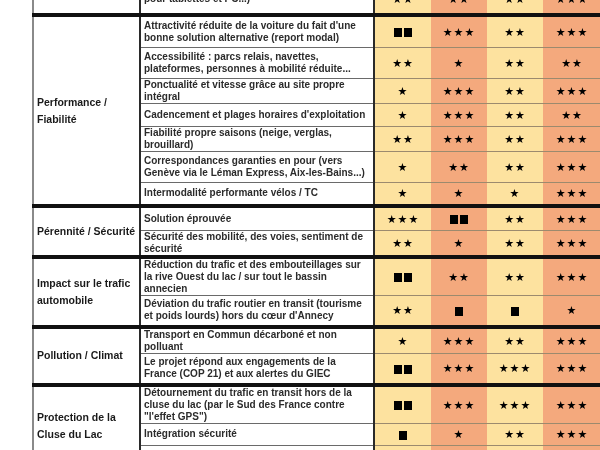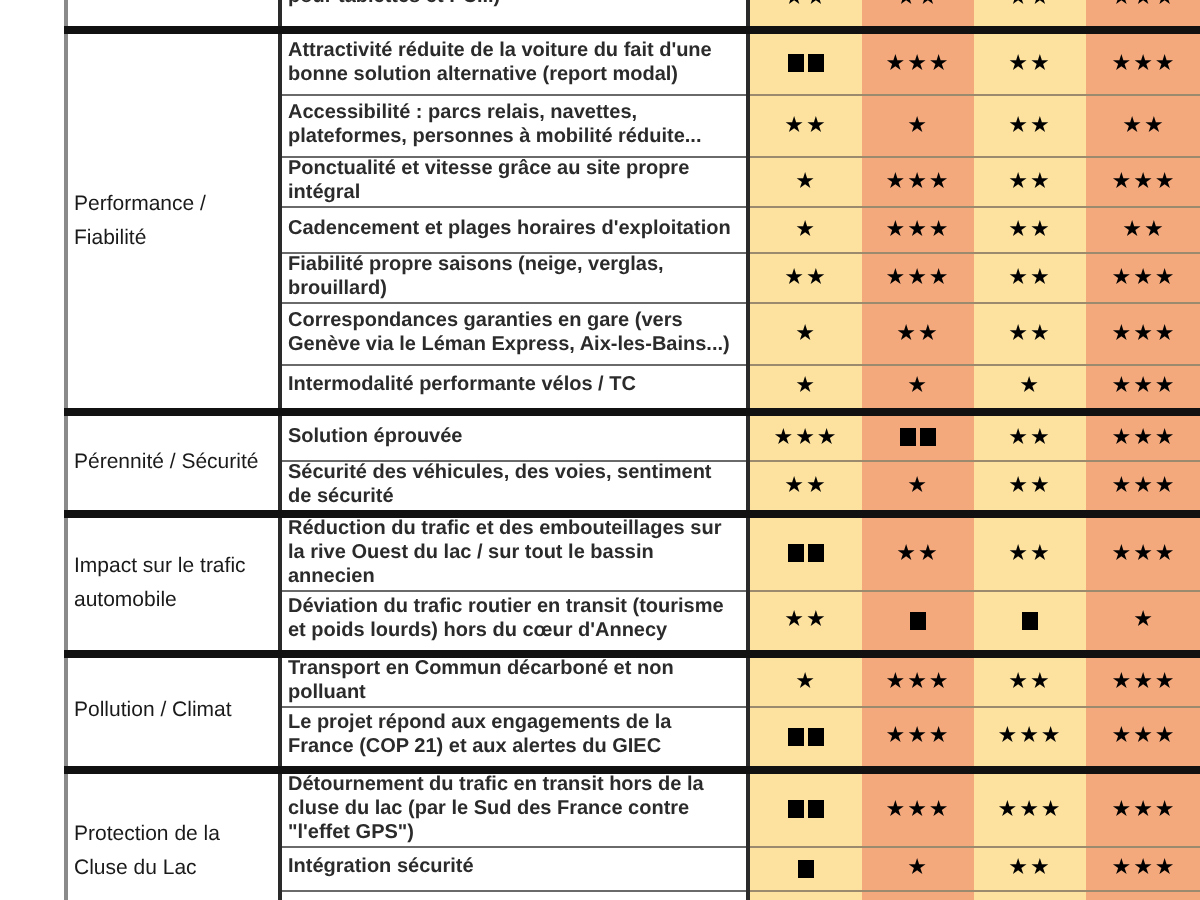--- a/index.html
+++ b/index.html
@@ -8,21 +8,21 @@
   #tbl { position:absolute; left:32px; top:-16px; border-collapse:collapse;
          table-layout:fixed; width:568px; font-size:10px; line-height:12px; }
   #tbl td { padding:0 3px; vertical-align:middle; box-sizing:border-box; }
   col.c-cat { width:107px; }
   col.c-crit { width:234px; }
   col.c-s { width:57px; }
   col.c-s2 { width:56px; }
   col.c-s3 { width:56px; }
   col.c-s4 { width:58px; }
   td.cat { border-left:2px solid #8a8a8a; border-right:2px solid #2a2a2a;
-           font-weight:normal; font-size:10.5px; line-height:17px; padding-left:5px;
+           font-weight:bold; font-size:10.5px; line-height:17px; padding-left:5px;
            background:#fff; }
   td.crit { border-bottom:1px solid #6a6a6a; border-right:2px solid #2a2a2a;
             background:#fff; color:#2b2b2b;font-weight:bold; }
   td.score { text-align:center; border-bottom:1px solid #9c8a6e;
              letter-spacing:1px; font-size:11px; color:#000; }
   td.y { background:#FDE29F; }
   td.o { background:#F4A97D; }
   tr.grp-top td { border-top:4px solid #111; }
   .sq { display:inline-block; width:8px; height:9px; background:#000; margin:0 1px; vertical-align:middle; }
   .st { font-size:11px; }
@@ -78,21 +78,21 @@
         <td class="score o"><span class="st">★★</span></td>
       </tr>
       <tr style="height: 23px;">
         <td class="crit">Fiabilité propre saisons (neige, verglas, brouillard)</td>
         <td class="score y"><span class="st">★★</span></td>
         <td class="score o"><span class="st">★★★</span></td>
         <td class="score y"><span class="st">★★</span></td>
         <td class="score o"><span class="st">★★★</span></td>
       </tr>
       <tr style="height: 31px;">
-        <td class="crit">Correspondances garanties en gare (vers Genève via le Léman Express, Aix-les-Bains...)</td>
+        <td class="crit">Correspondances garanties en pour (vers Genève via le Léman Express, Aix-les-Bains...)</td>
         <td class="score y"><span class="st">★</span></td>
         <td class="score o"><span class="st">★★</span></td>
         <td class="score y"><span class="st">★★</span></td>
         <td class="score o"><span class="st">★★★</span></td>
       </tr>
       <tr style="height: 24px; margin-left: 19px;">
         <td class="crit">Intermodalité performante vélos / TC</td>
         <td class="score y"><span class="st">★</span></td>
         <td class="score o"><span class="st">★</span></td>
         <td class="score y"><span class="st">★</span></td>
@@ -100,21 +100,21 @@
       </tr>
       <tr class="grp-top" style="height: 24px;">
         <td class="cat" rowspan="2">Pérennité / Sécurité</td>
         <td class="crit">Solution éprouvée</td>
         <td class="score y"><span class="st">★★★</span></td>
         <td class="score o"><span class="st"><span class="sq"></span><span class="sq"></span></span></td>
         <td class="score y"><span class="st">★★</span></td>
         <td class="score o"><span class="st">★★★</span></td>
       </tr>
       <tr style="height: 25px;">
-        <td class="crit">Sécurité des véhicules, des voies, sentiment de sécurité</td>
+        <td class="crit">Sécurité des mobilité, des voies, sentiment de sécurité</td>
         <td class="score y"><span class="st">★★</span></td>
         <td class="score o"><span class="st">★</span></td>
         <td class="score y"><span class="st">★★</span></td>
         <td class="score o"><span class="st">★★★</span></td>
       </tr>
       <tr class="grp-top" style="height: 29px;">
         <td class="cat" rowspan="2">Impact sur le trafic automobile</td>
         <td class="crit">Réduction du trafic et des embouteillages sur la rive Ouest du lac / sur tout le bassin annecien</td>
         <td class="score y"><span class="st"><span class="sq"></span><span class="sq"></span></span></td>
         <td class="score o"><span class="st">★★</span></td>

